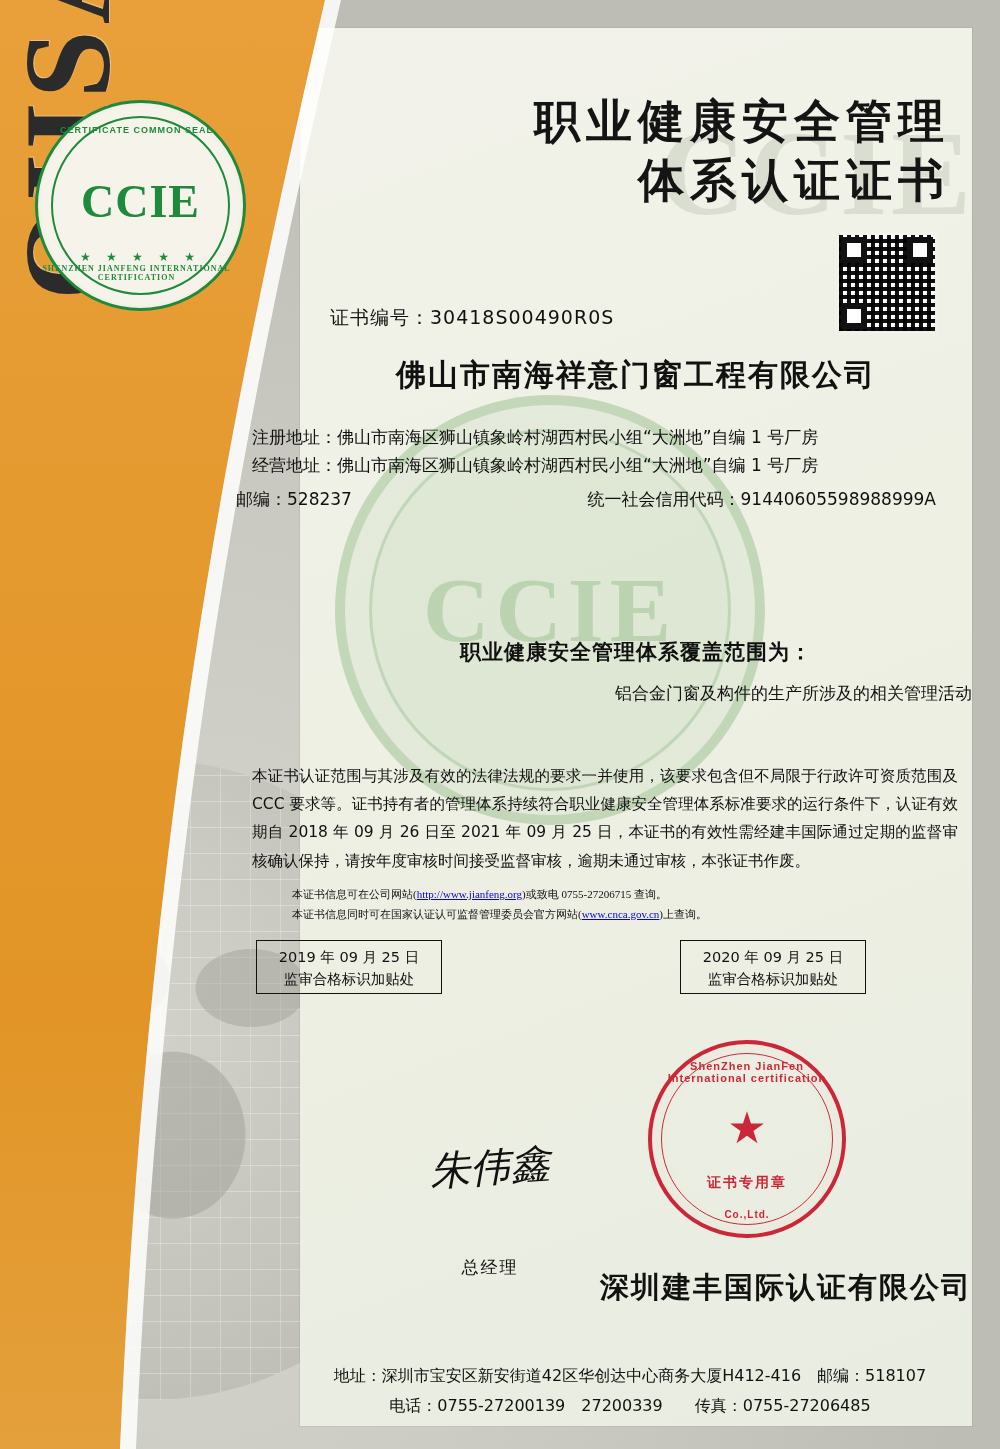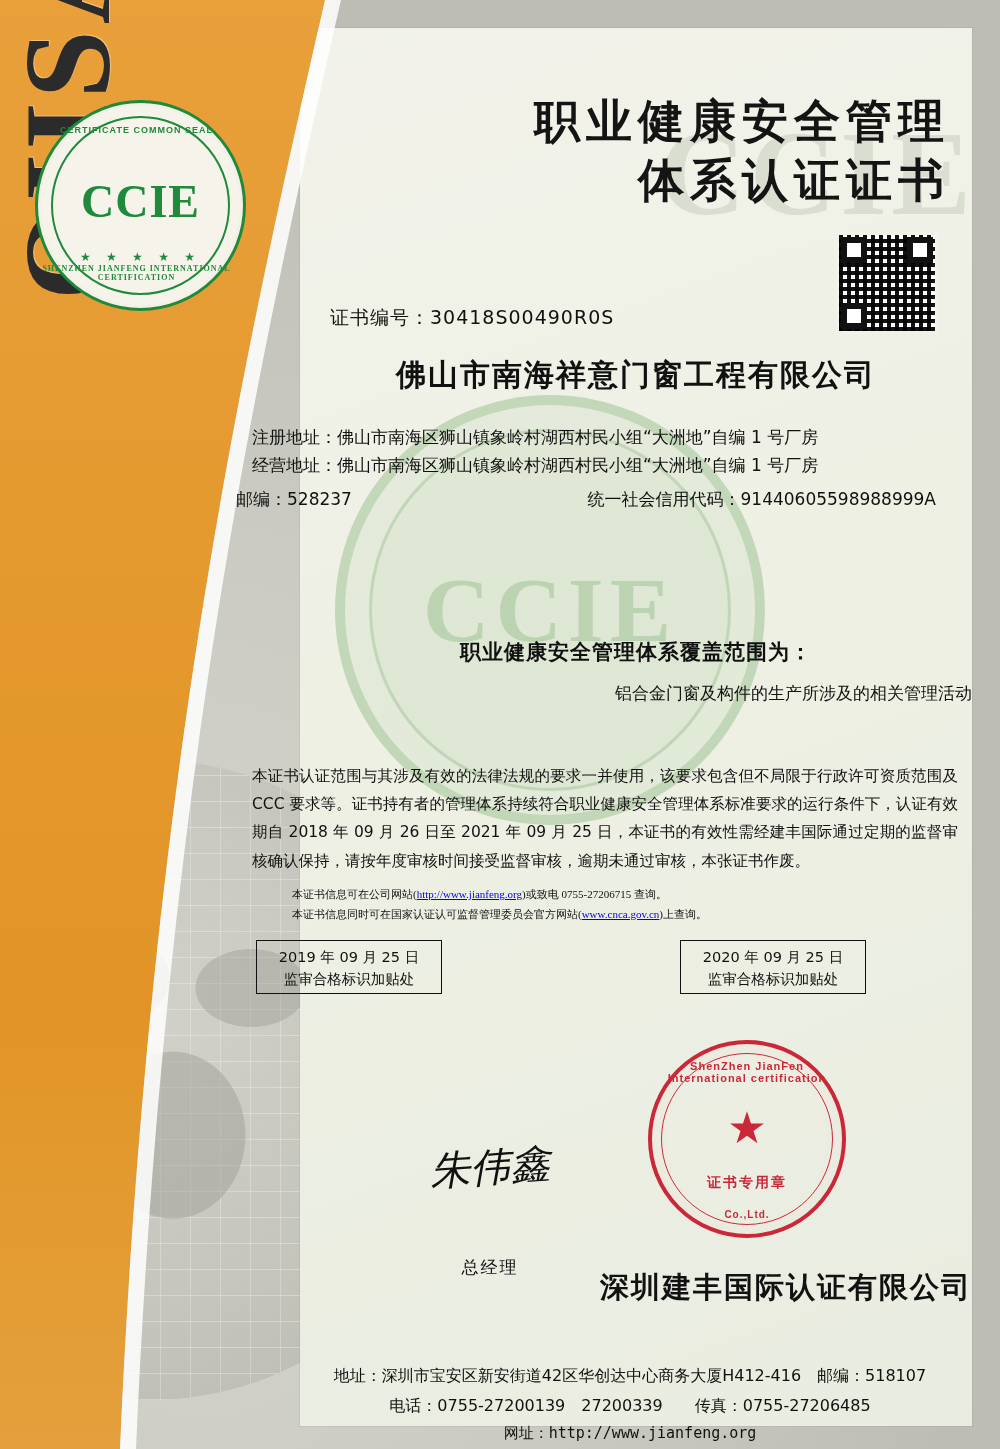--- a/index.html
+++ b/index.html
@@ -330,16 +330,15 @@
   </div>
 
   <div class="signature">朱伟鑫</div>
   <div class="sig-title">总经理</div>
 
   <div class="issuer">深圳建丰国际认证有限公司</div>
 
   <div class="footer">
     <div>地址：深圳市宝安区新安街道42区华创达中心商务大厦H412-416　邮编：518107</div>
     <div>电话：0755-27200139　27200339　　传真：0755-27206485</div>
-    <div class="url">网址：http://www.jianfeng.org</div>
   </div>
 
 </div>
 
 </body></html>

